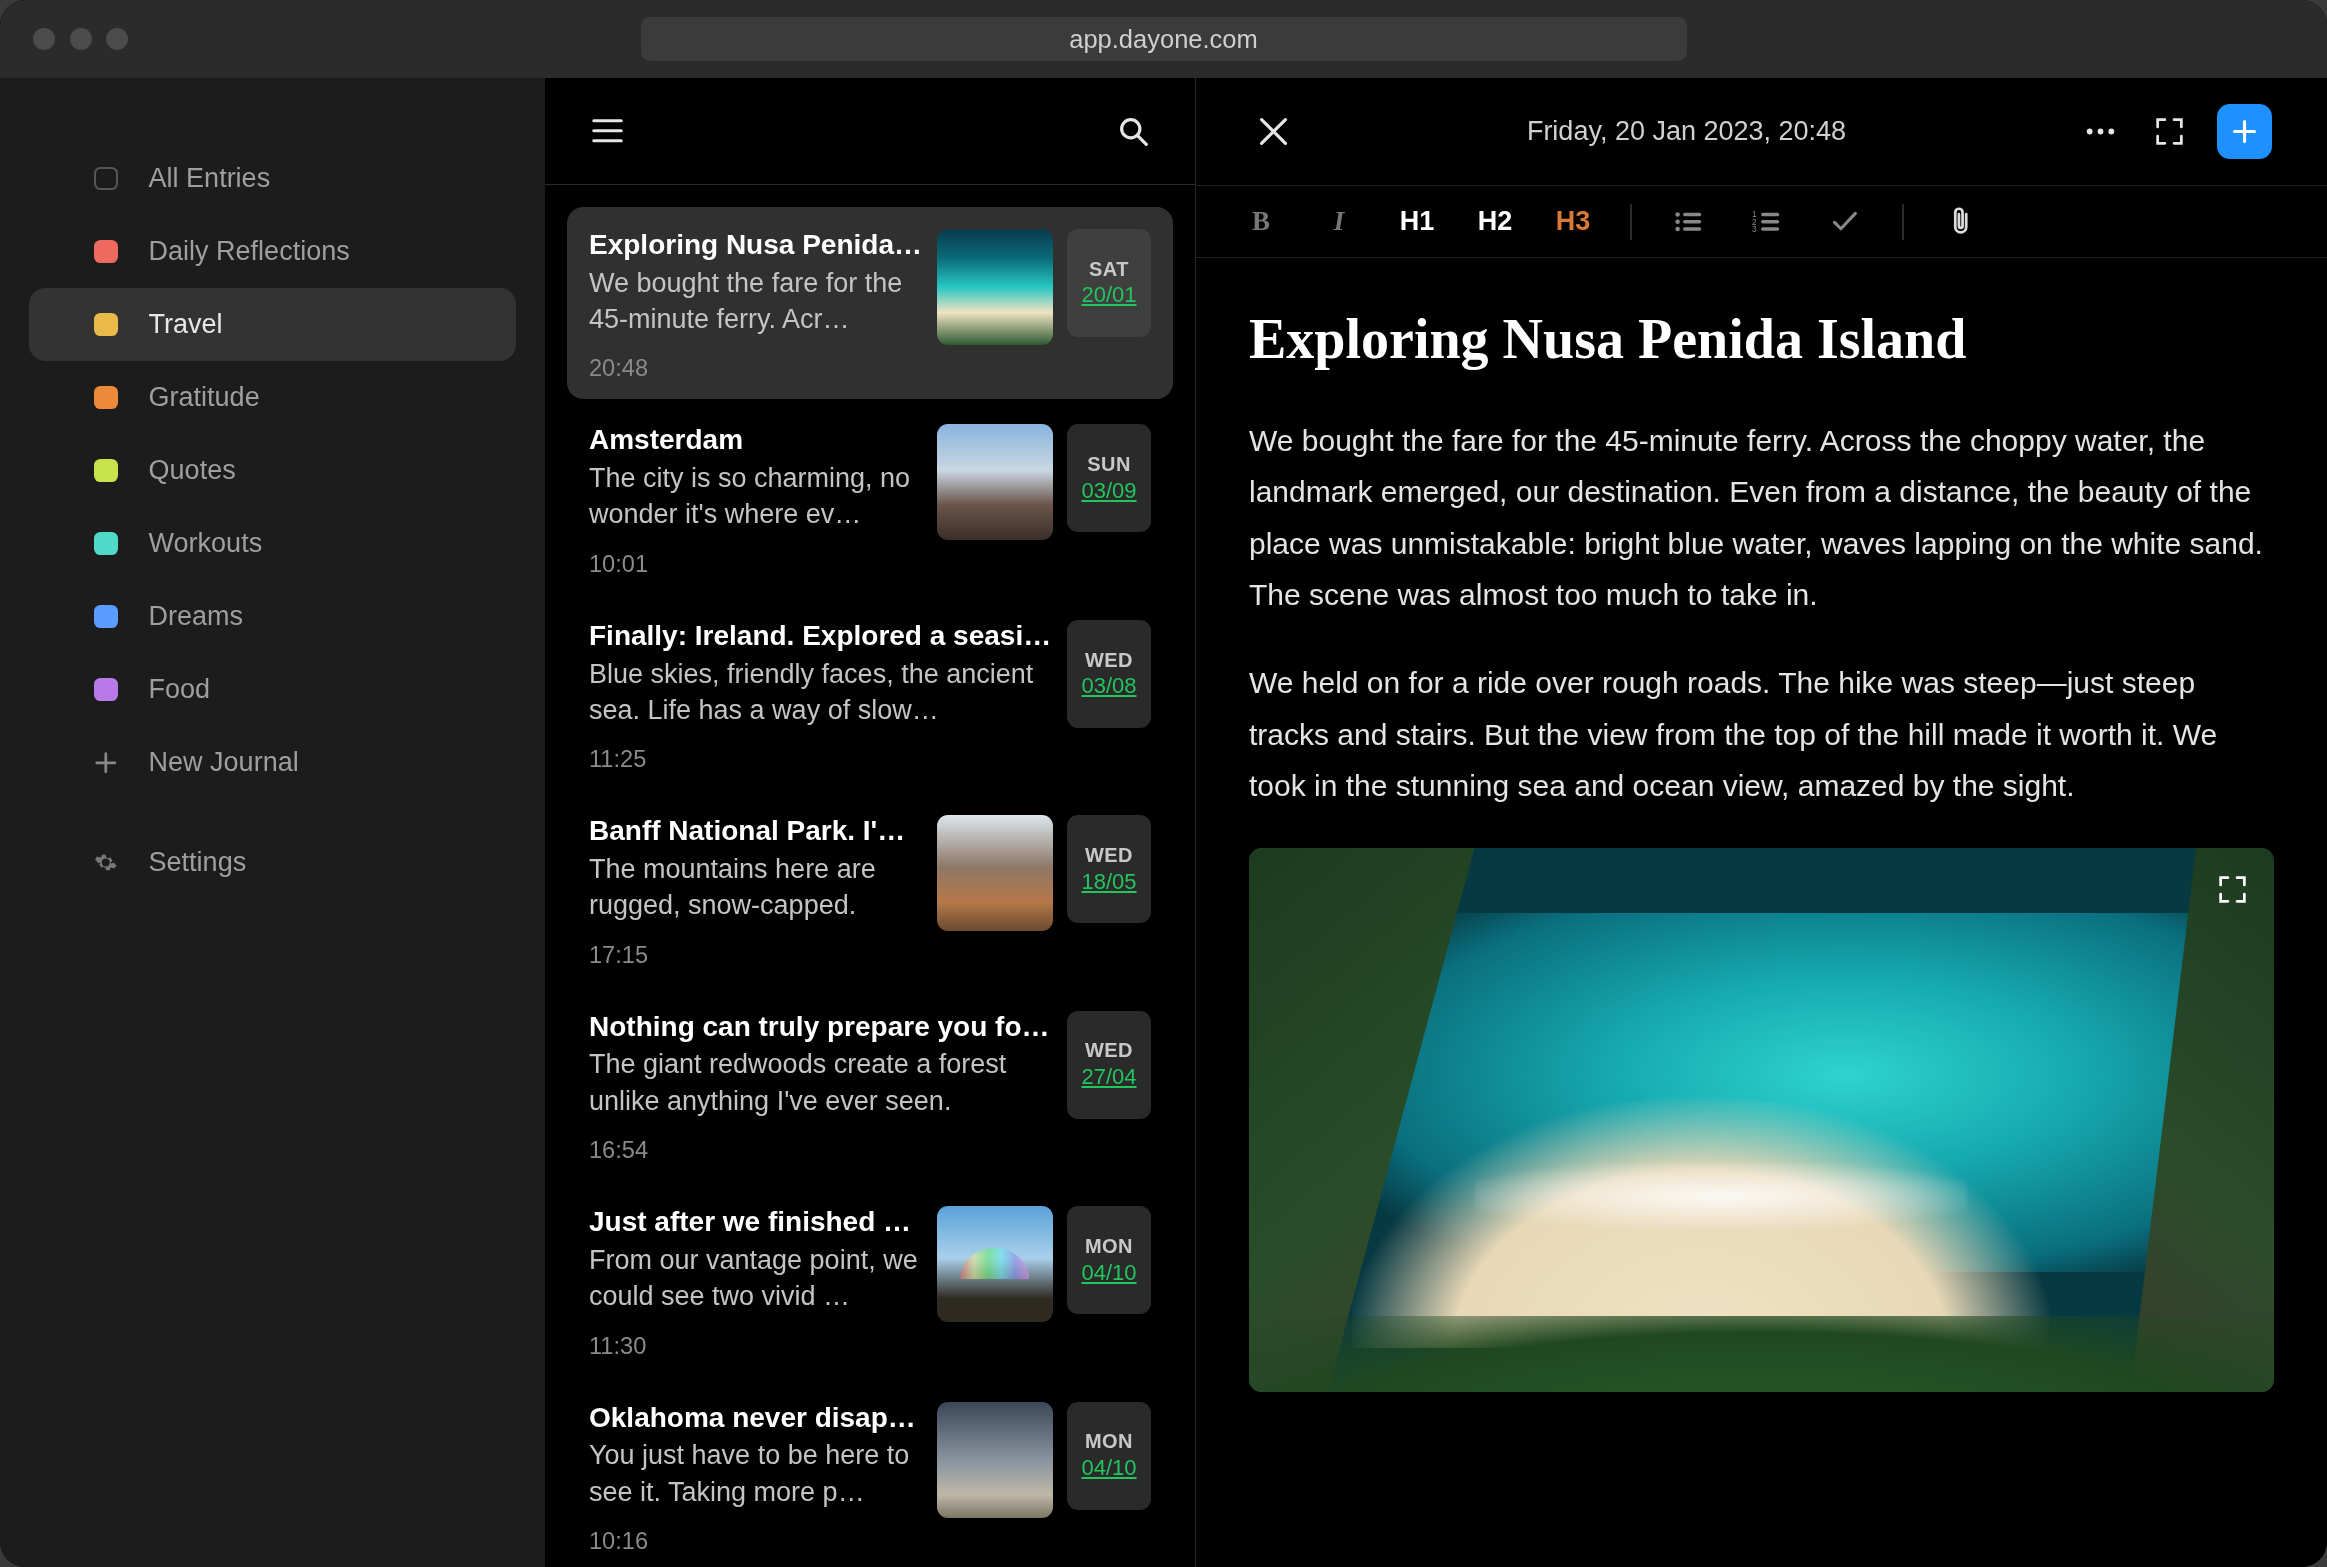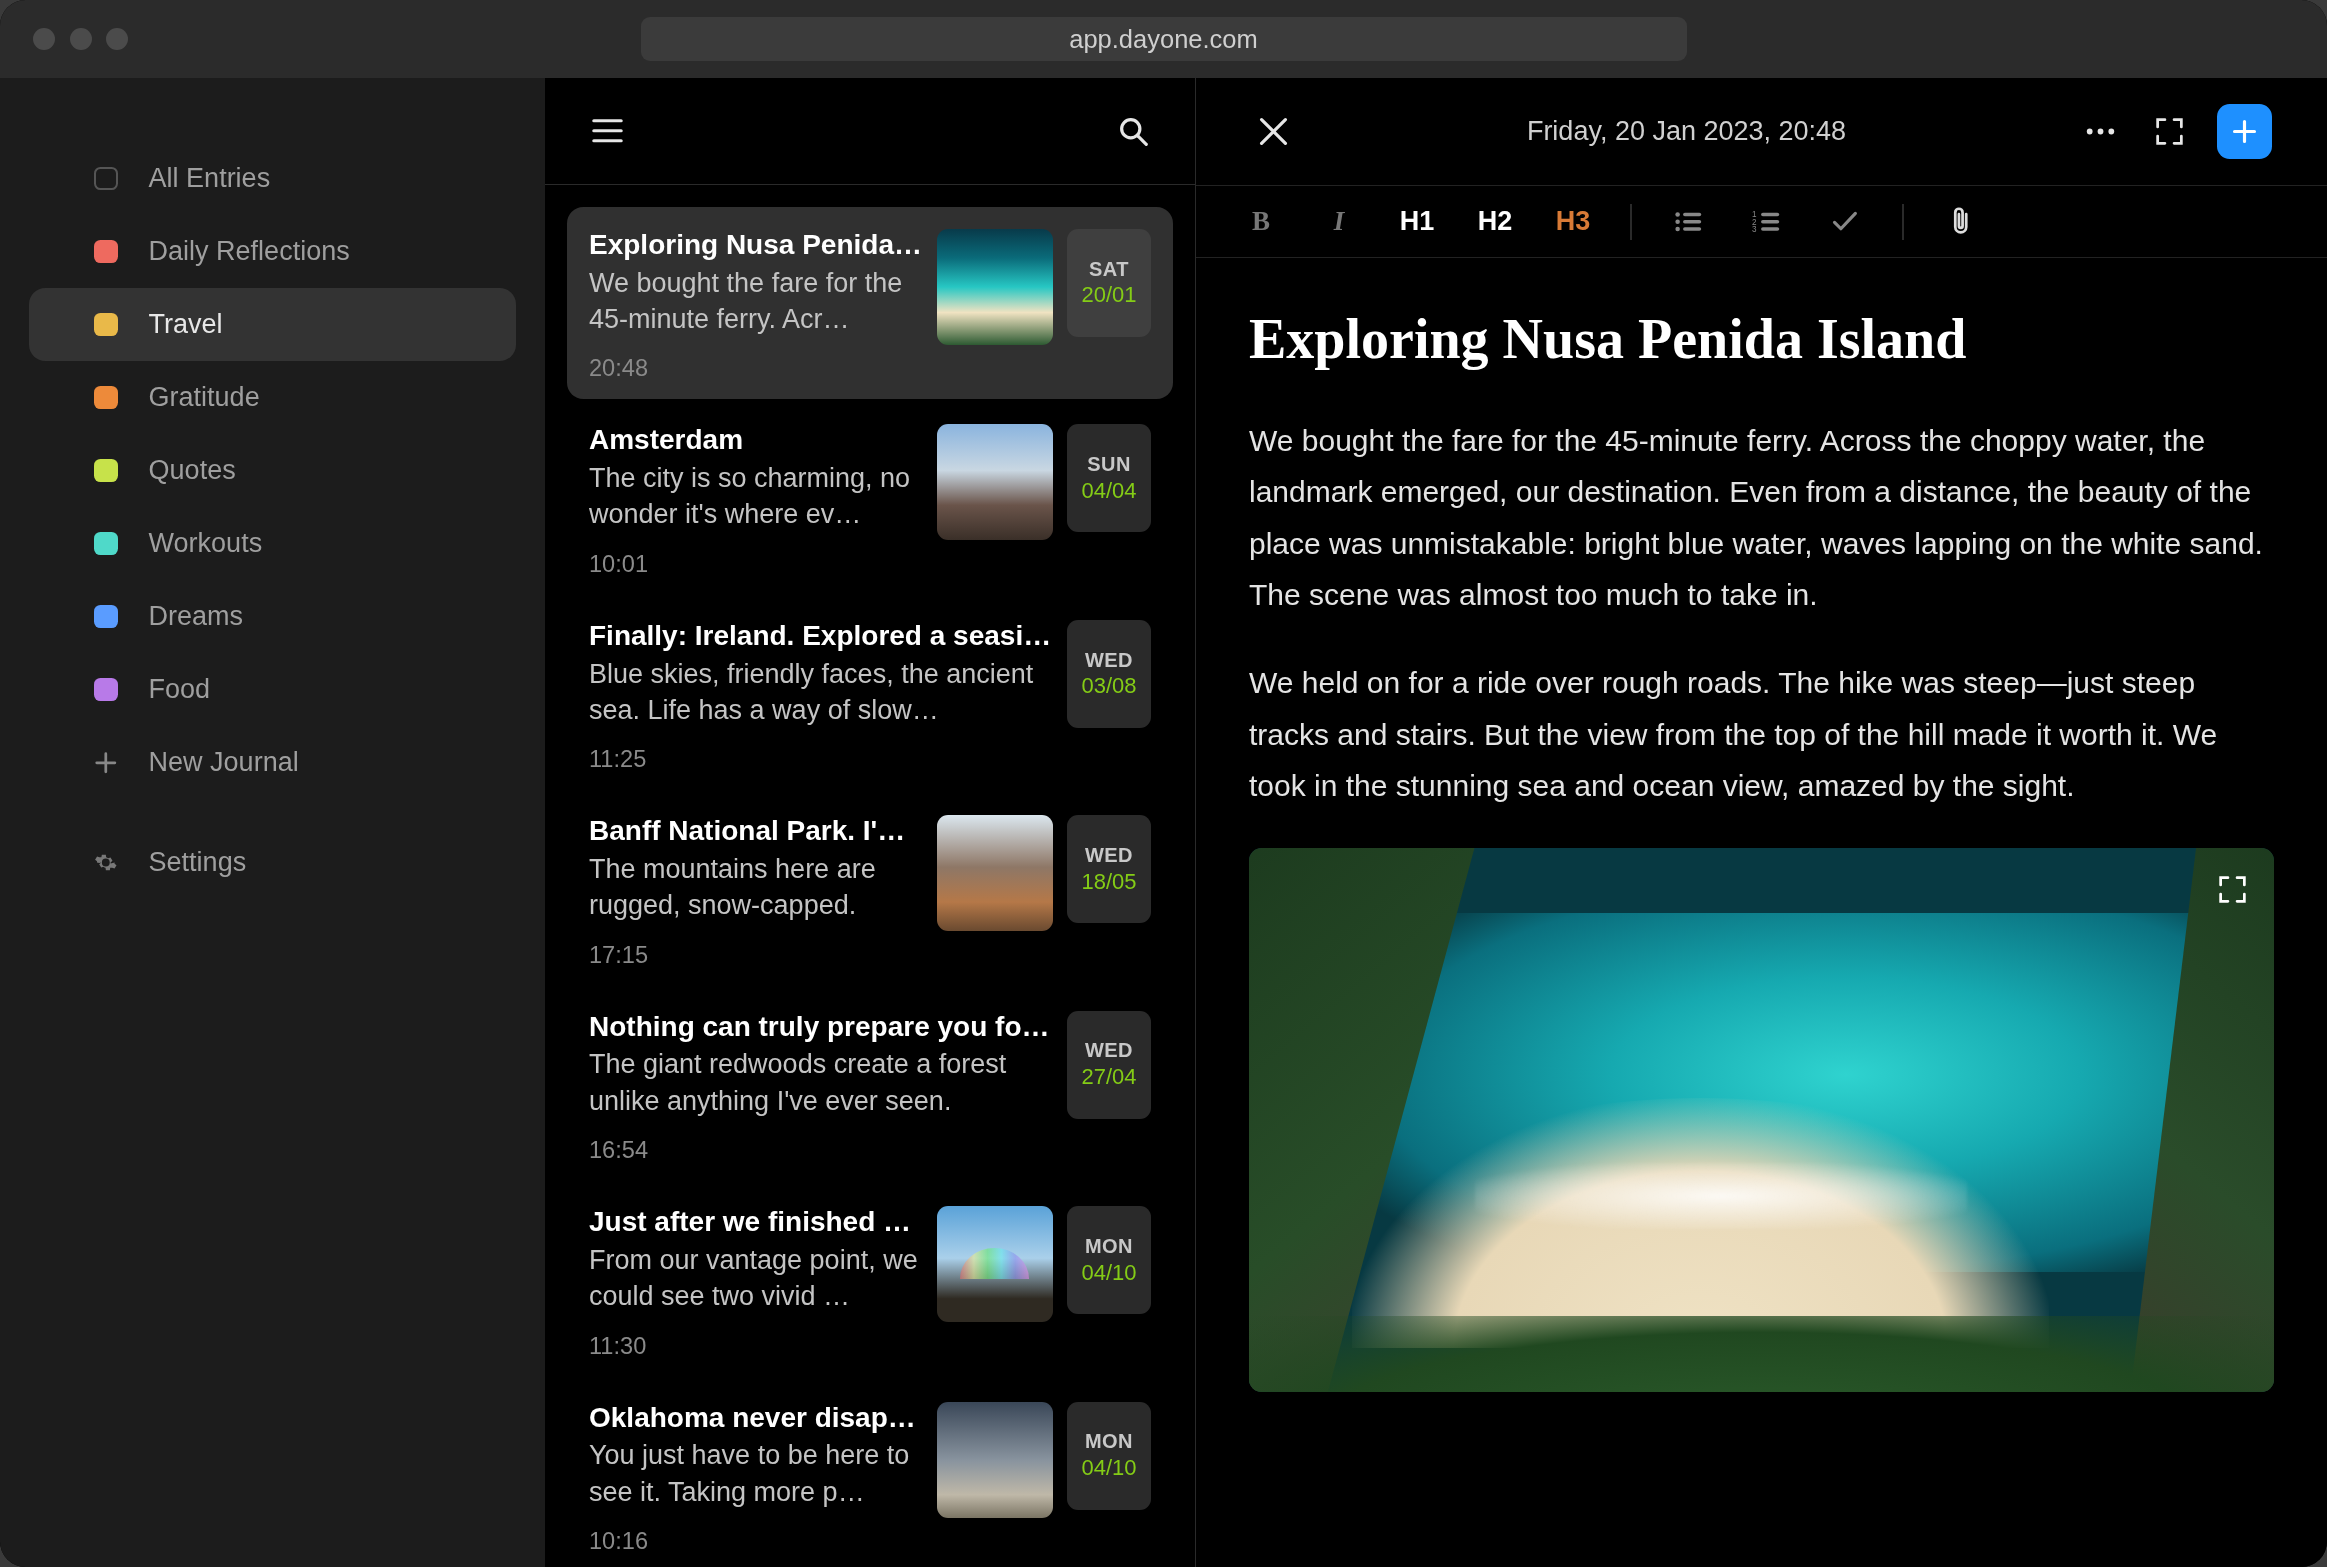--- a/index.html
+++ b/index.html
@@ -123,21 +123,21 @@
   width: 116px; height: 116px; border-radius: 11px; flex-shrink: 0;
   background: #333;
 }
 .entry-date {
   width: 84px; height: 108px; border-radius: 11px;
   background: #2a2a2a; flex-shrink: 0;
   display: flex; flex-direction: column; align-items: center; justify-content: center;
   gap: 1.8px;
 }
 .entry-day { font-size: 20px; font-weight: 600; color: #c8c8c8; letter-spacing: 0.5px; }
-.entry-mmdd { font-size: 22px; color: #84cc16; }
+.entry-mmdd { font-size: 22px; color: #22c55e; text-decoration: underline; }
 .entry-card.active .entry-date { background: #3f3f3f; }
 
 .detail-col { flex: 1; background: #000; display: flex; flex-direction: column; }
 .detail-header {
   height: 107px;
   display: flex; align-items: center;
   padding: 0 55px;
   gap: 25.5px;
 }
 .detail-header .spacer { flex: 1; }
@@ -314,21 +314,21 @@
           </div>
           <div class="entry-card">
             <div class="entry-text">
               <div class="entry-title">Amsterdam</div>
               <div class="entry-preview">The city is so charming, no wonder it's where ev…</div>
               <div class="entry-time">10:01</div>
             </div>
             <div class="entry-thumb thumb-amsterdam"></div>
             <div class="entry-date">
               <div class="entry-day">SUN</div>
-              <div class="entry-mmdd">04/04</div>
+              <div class="entry-mmdd">03/09</div>
             </div>
           </div>
           <div class="entry-card">
             <div class="entry-text">
               <div class="entry-title">Finally: Ireland. Explored a seasi…</div>
               <div class="entry-preview">Blue skies, friendly faces, the ancient sea. Life has a way of slow…</div>
               <div class="entry-time">11:25</div>
             </div>
             <div class="entry-date">
               <div class="entry-day">WED</div>

